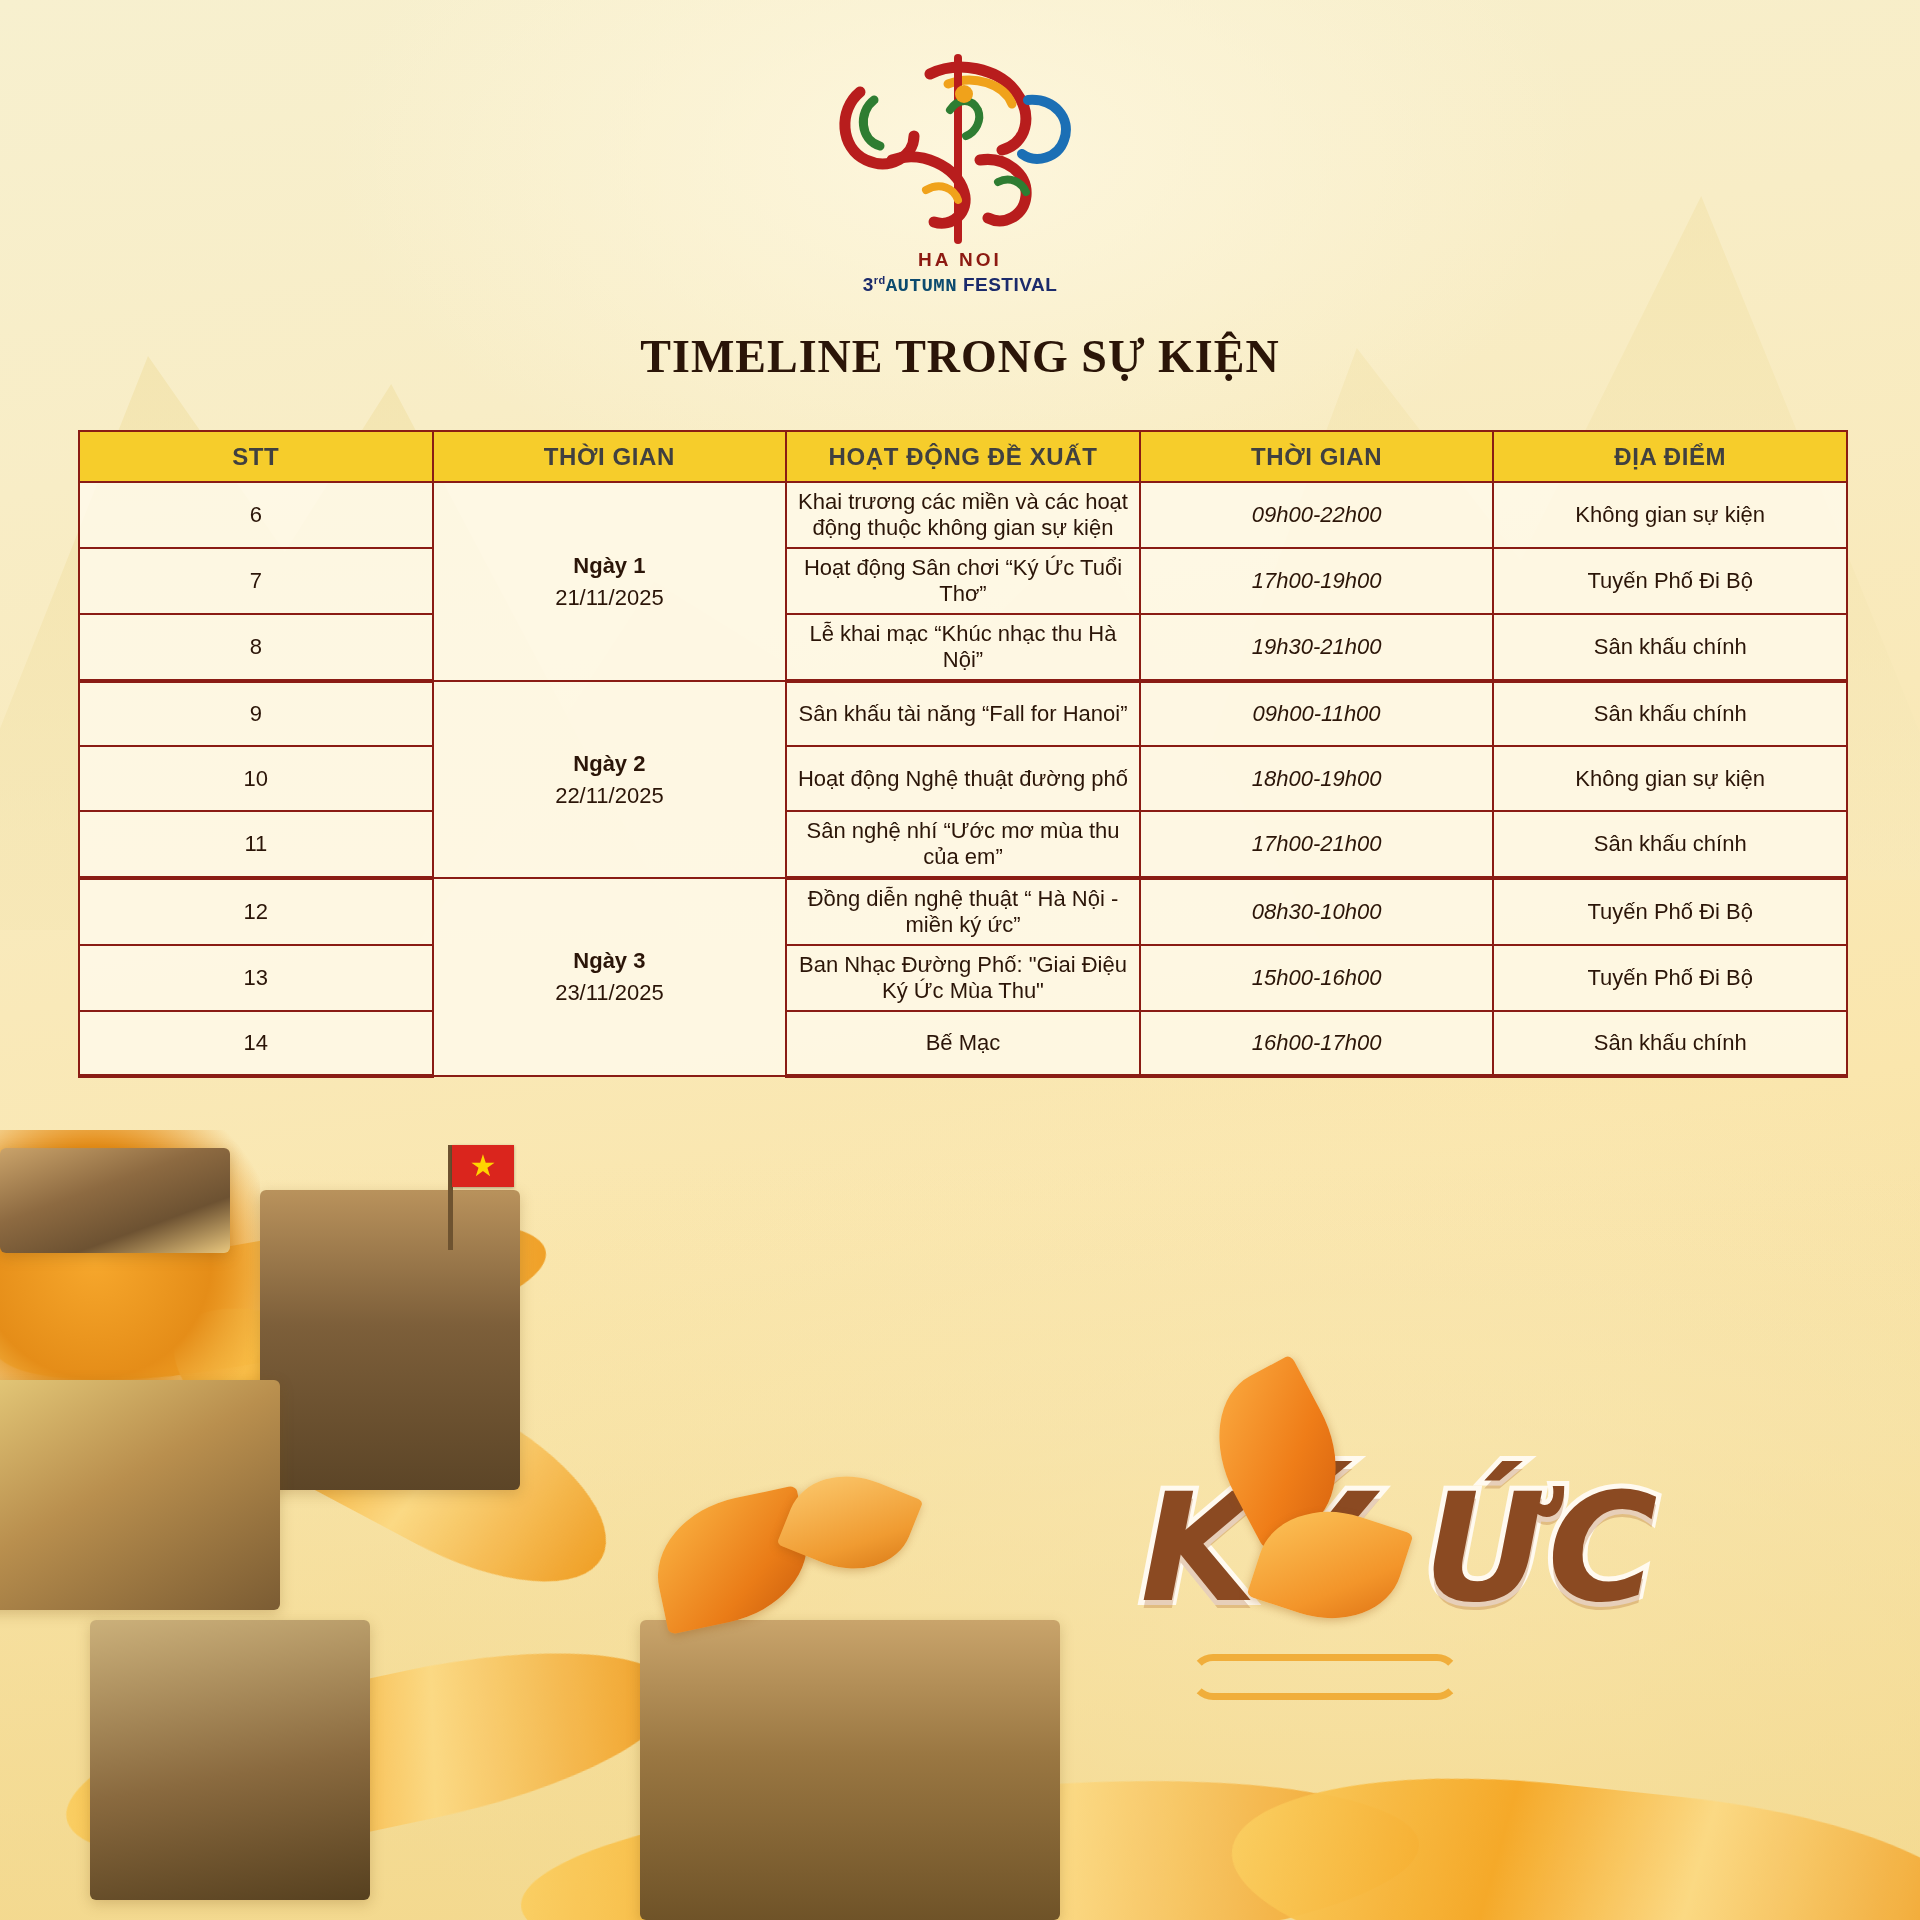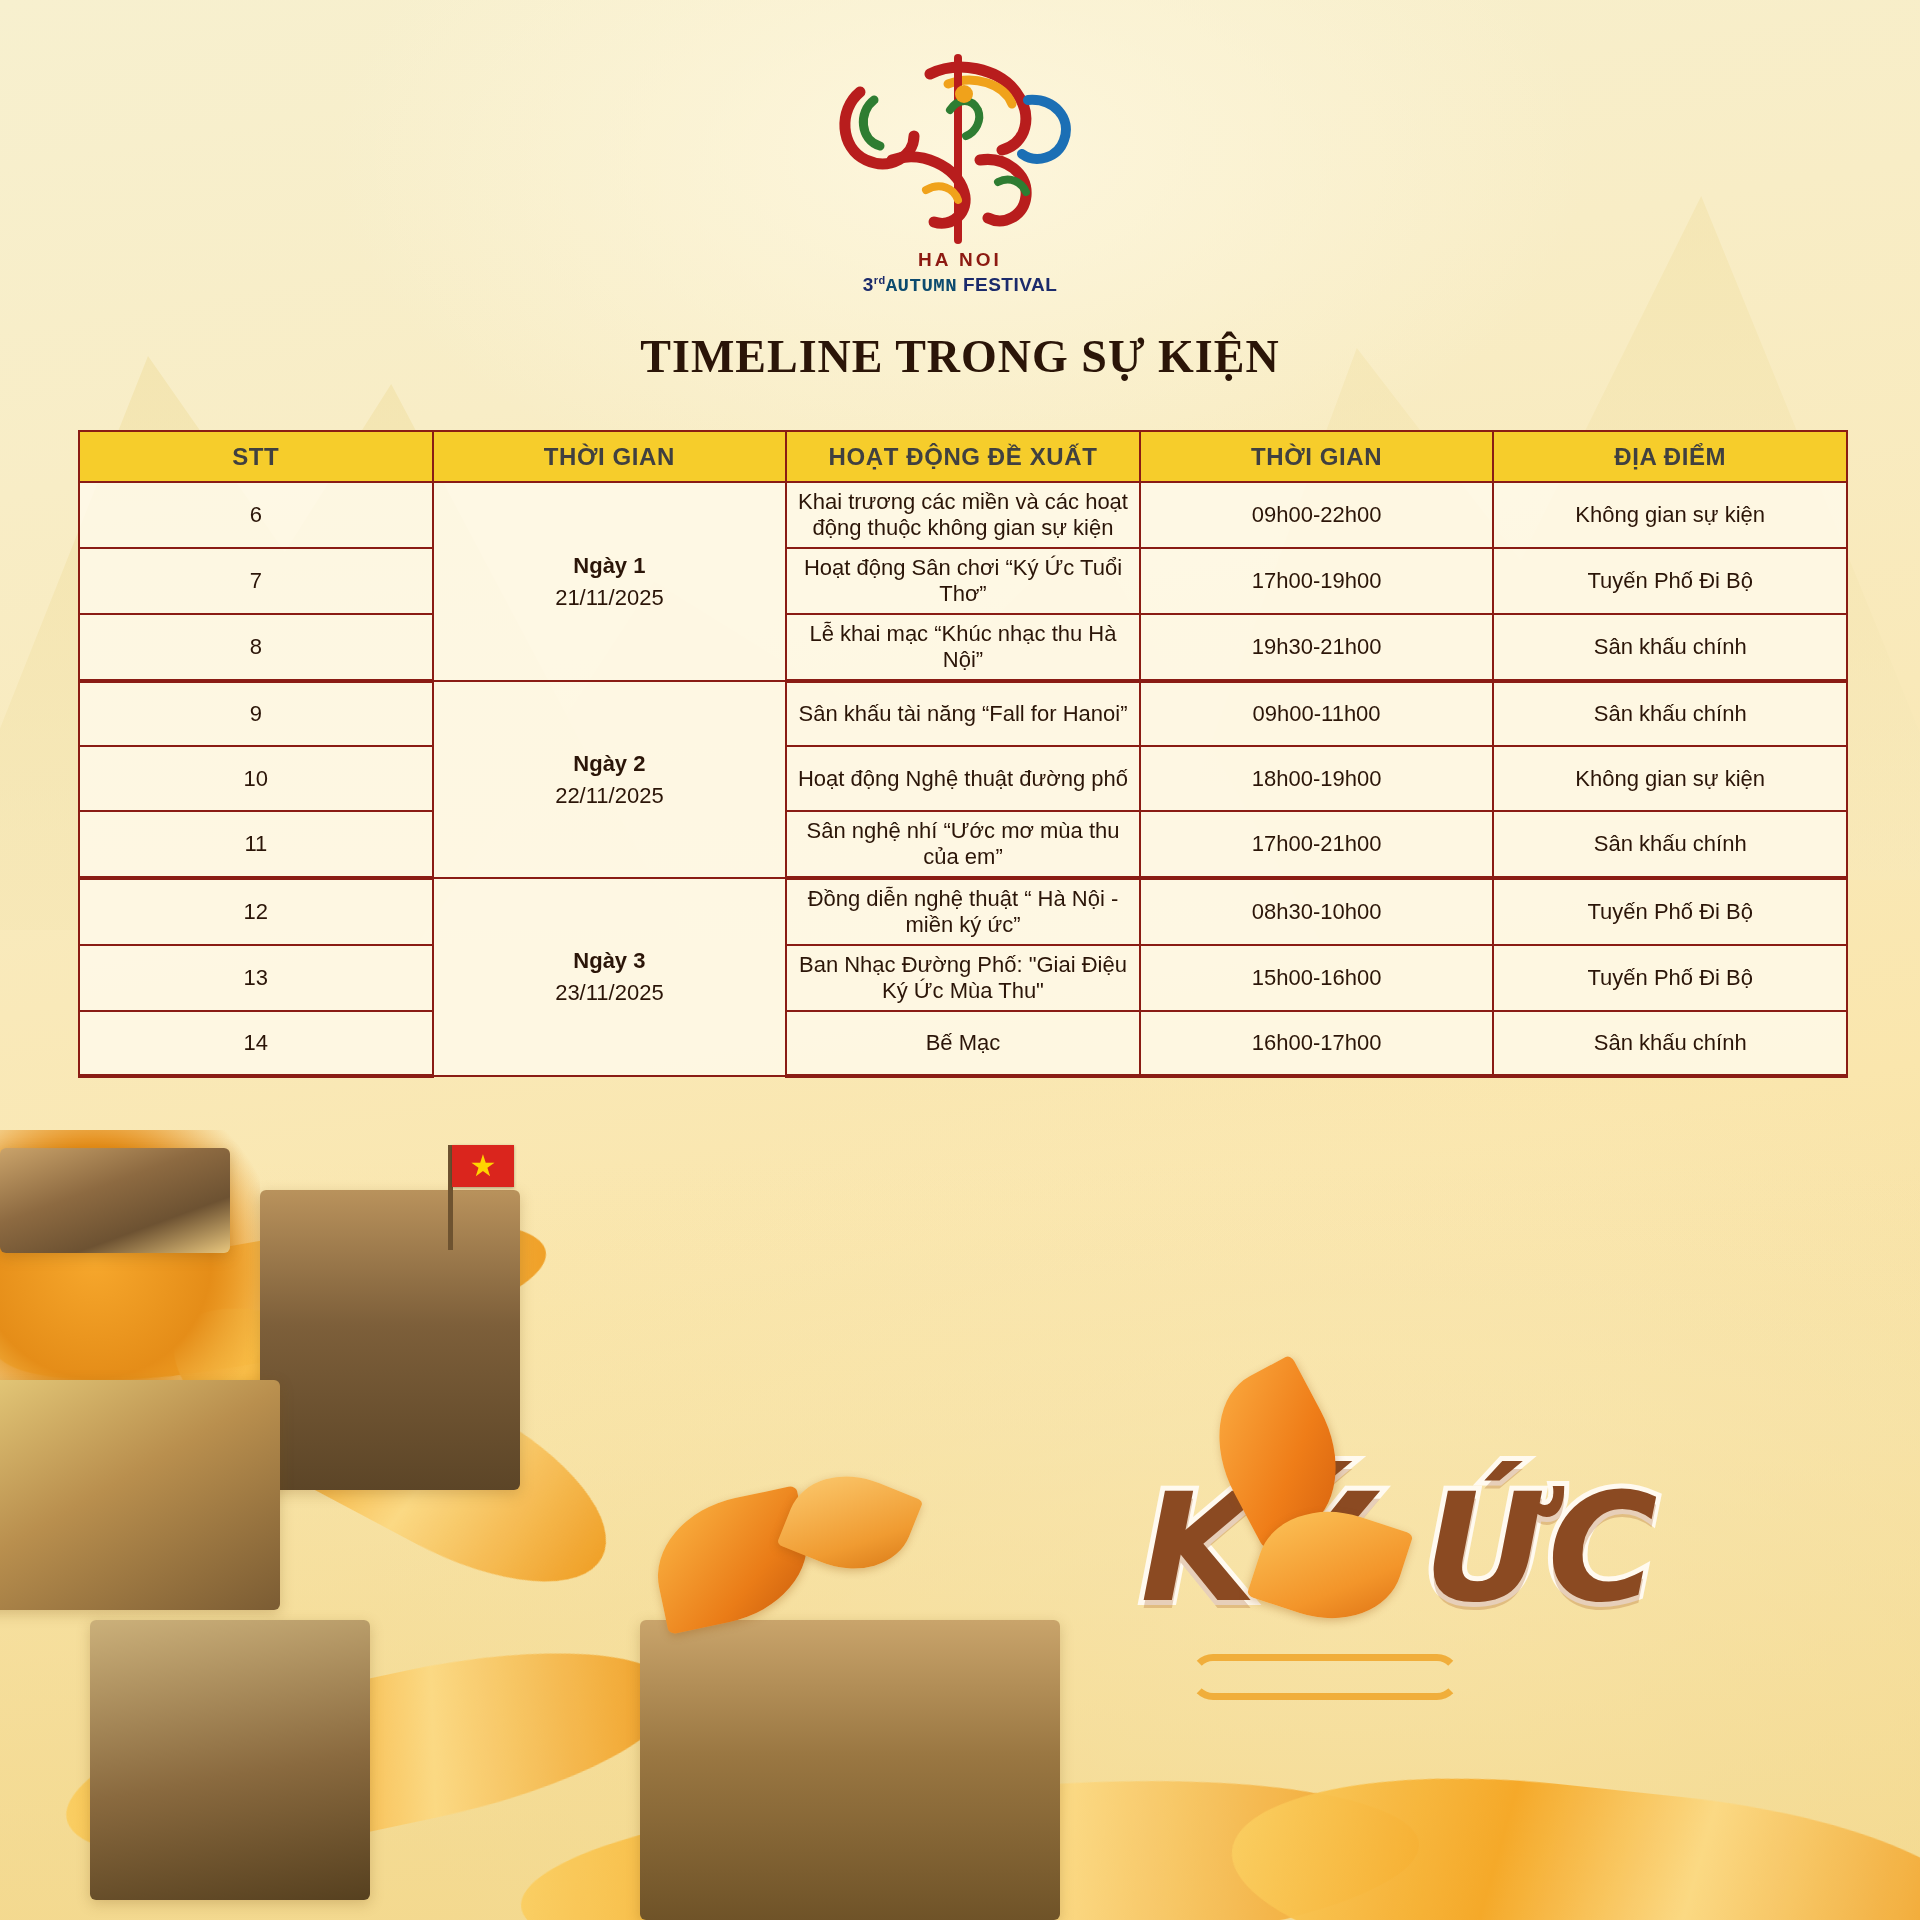--- a/index.html
+++ b/index.html
@@ -105,21 +105,21 @@
   table.timeline tbody td {
     background: rgba(255,250,236,.82);
     font-size: 22px;
     height: 65px;
     padding: 6px 10px;
   }
   td.col-stt { width: 104px; }
   td.col-day { width: 250px; font-weight: bold; line-height: 1.45; background: rgba(255,250,236,.82); }
   td.col-day .d-line2 { font-weight: normal; }
   td.col-act { width: 740px; }
-  td.col-time { width: 245px; }
+  td.col-time { width: 245px; font-style: italic; }
   td.col-place { width: 388px; }
   tr.group-end td { border-bottom: 4px solid #8a1c14; }
 
   
   .art { position: absolute; pointer-events: none; }
 
   .ribbon-left {
     left: -40px; top: 1130px; width: 780px; height: 790px;
   }
   .photo {

